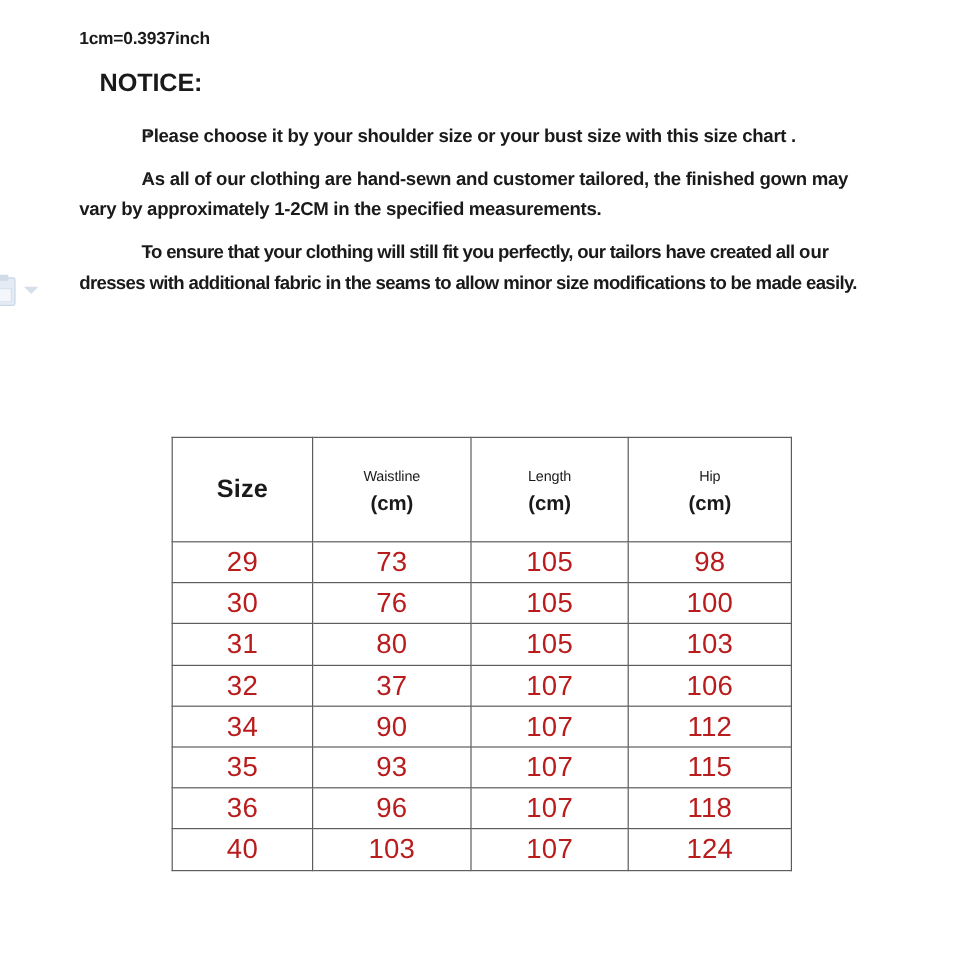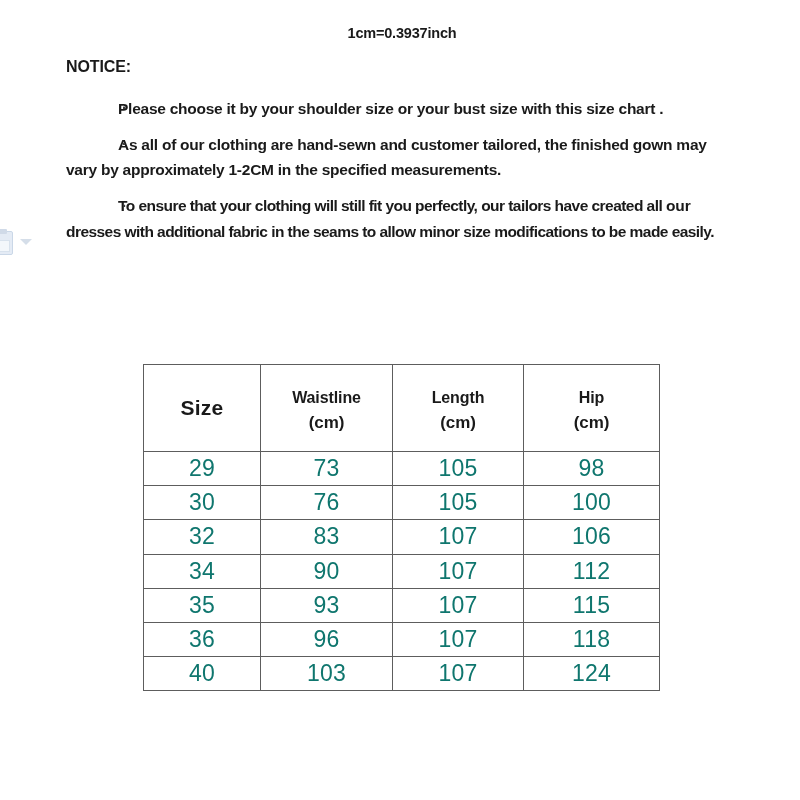--- a/index.html
+++ b/index.html
@@ -79,28 +79,27 @@
     top: 26px;
     width: 672px;
   }
 
   .conv-line {
     font-size: 14.5px;
     font-weight: bold;
     line-height: 1.0;
     letter-spacing: -0.2px;
     margin: 0 0 18px 0;
-    text-align: center;
   }
 
   .notice-title {
-    font-size: 16px;
+    font-size: 21px;
     font-weight: bold;
     line-height: 1.0;
-    margin: 0 0 21px 0;
+    margin: 0 0 21px 17px;
     letter-spacing: -0.1px;
   }
 
   .bullet-item {
     position: relative;
     font-size: 15.5px;
     font-weight: bold;
     line-height: 1.62;
     margin: 0 0 11px 0;
     padding-left: 52px;
@@ -159,38 +158,38 @@
 
   table.size-table thead th {
     height: 86px;
   }
   .th-size {
     font-size: 21px;
     font-weight: bold;
     letter-spacing: 0.2px;
   }
   .th-unit-name {
-    font-size: 16px;
-    font-weight: bold;
+    font-size: 12px;
+    font-weight: normal;
     line-height: 1.95;
     letter-spacing: -0.1px;
   }
   .th-unit-sub {
     font-size: 17px;
     font-weight: bold;
     line-height: 1.2;
     letter-spacing: -0.1px;
   }
 
   table.size-table tbody td {
     height: 33.2px;
     font-size: 23px;
     font-weight: normal;
     letter-spacing: 0.2px;
-    color: #0f766e;
+    color: #b91c1c;
   }
 </style>
 </head>
 <body>
 
 <div id="page">
 
   <div class="paste-artifact">
     <span class="clip"></span>
     <span class="chev"></span>
@@ -264,22 +263,28 @@
             <td>105</td>
             <td>98</td>
           </tr>
           <tr>
             <td>30</td>
             <td>76</td>
             <td>105</td>
             <td>100</td>
           </tr>
           <tr>
+            <td>31</td>
+            <td>80</td>
+            <td>105</td>
+            <td>103</td>
+          </tr>
+          <tr>
             <td>32</td>
-            <td>83</td>
+            <td>37</td>
             <td>107</td>
             <td>106</td>
           </tr>
           <tr>
             <td>34</td>
             <td>90</td>
             <td>107</td>
             <td>112</td>
           </tr>
           <tr>

